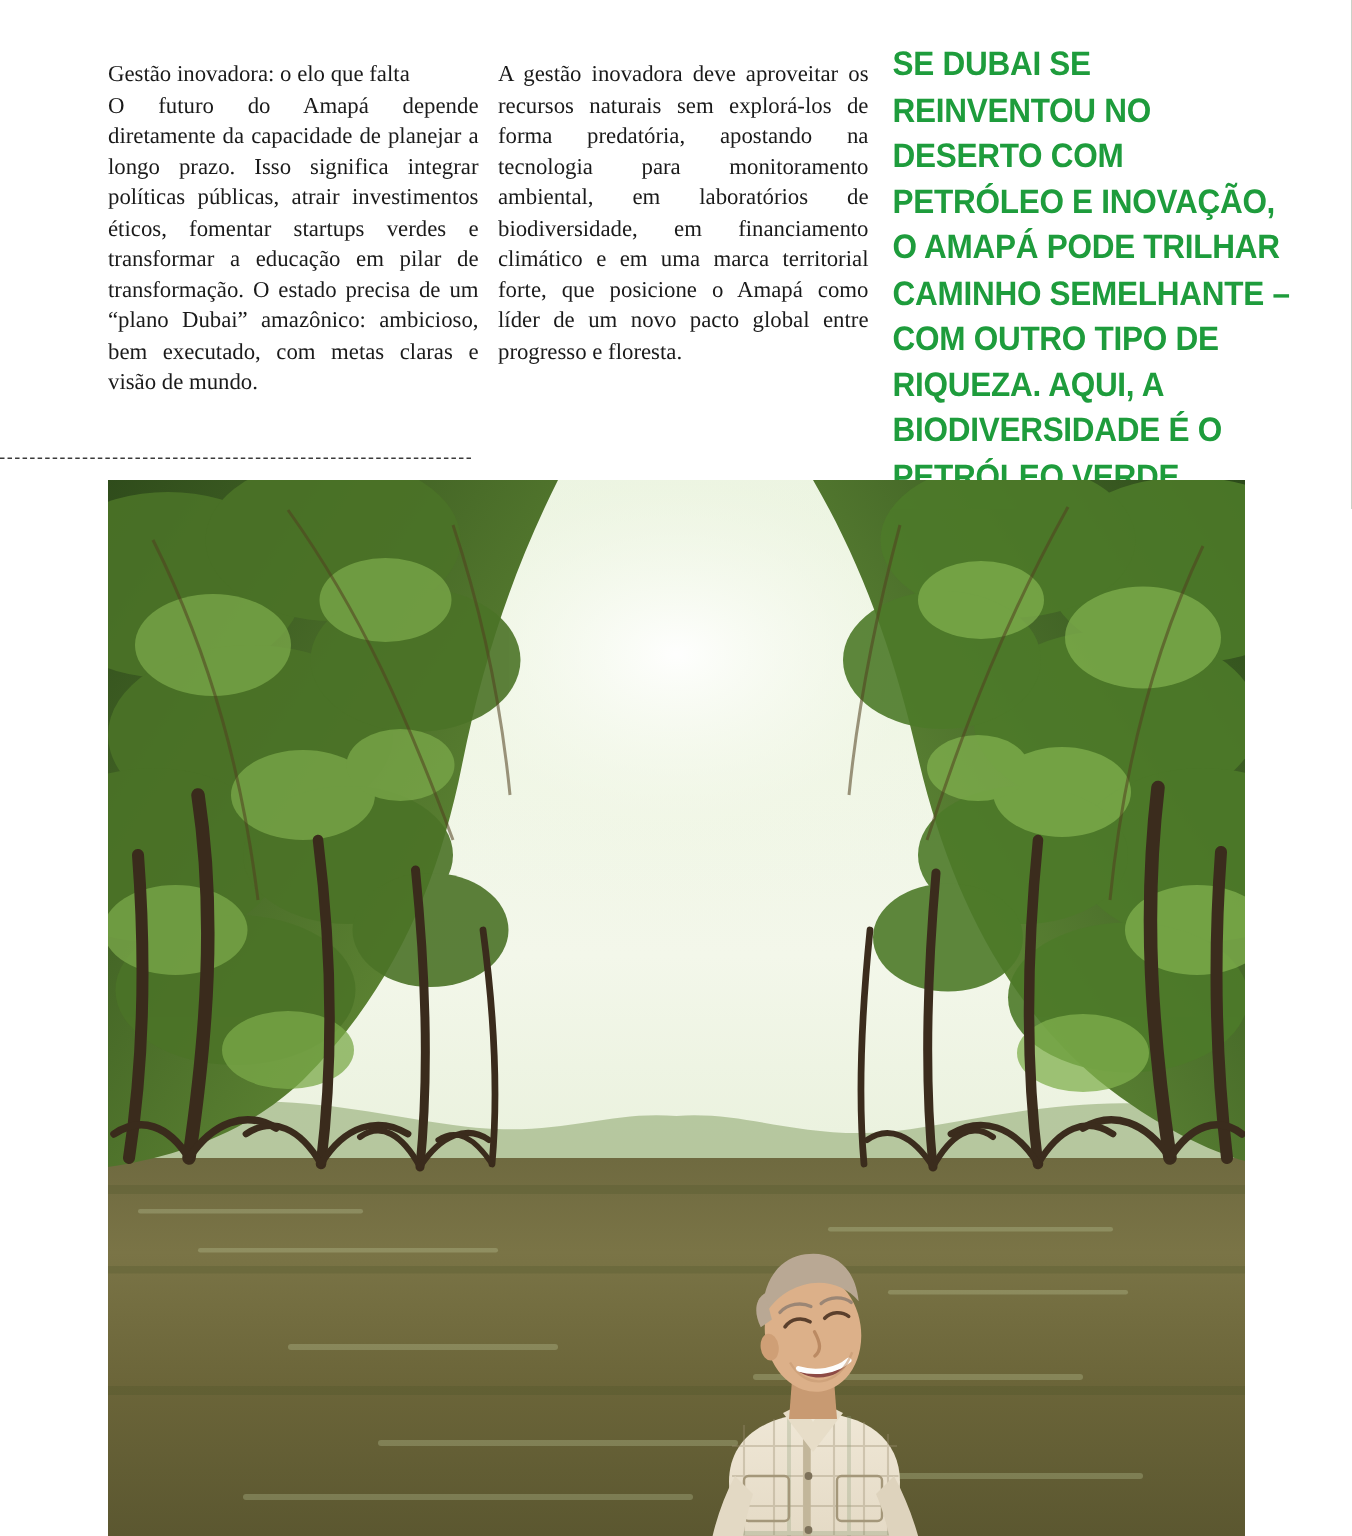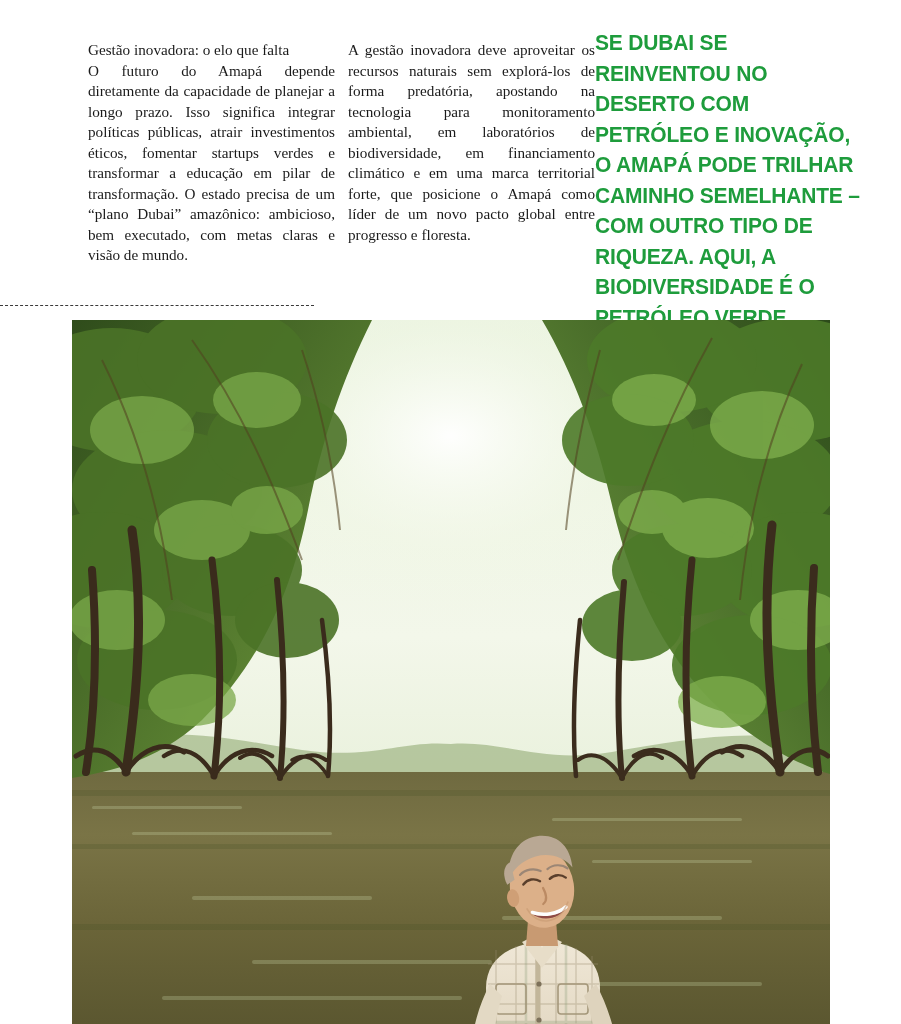--- a/index.html
+++ b/index.html
@@ -26,21 +26,20 @@
   .col {
     position: absolute;
     top: 40px;
     width: 247px;
     font-family: "Liberation Serif", serif;
     font-size: 15.2px;
     line-height: 20.5px;
     text-align: justify;
     color: #1a1a1a;
     hyphens: manual;
-    margin-left: 16px;
   }
   .col p {
     margin: 0;
   }
   .col-1 { left: 72px; }
   .col-2 { left: 332px; }
 
   
   .red-note {
     position: absolute;

